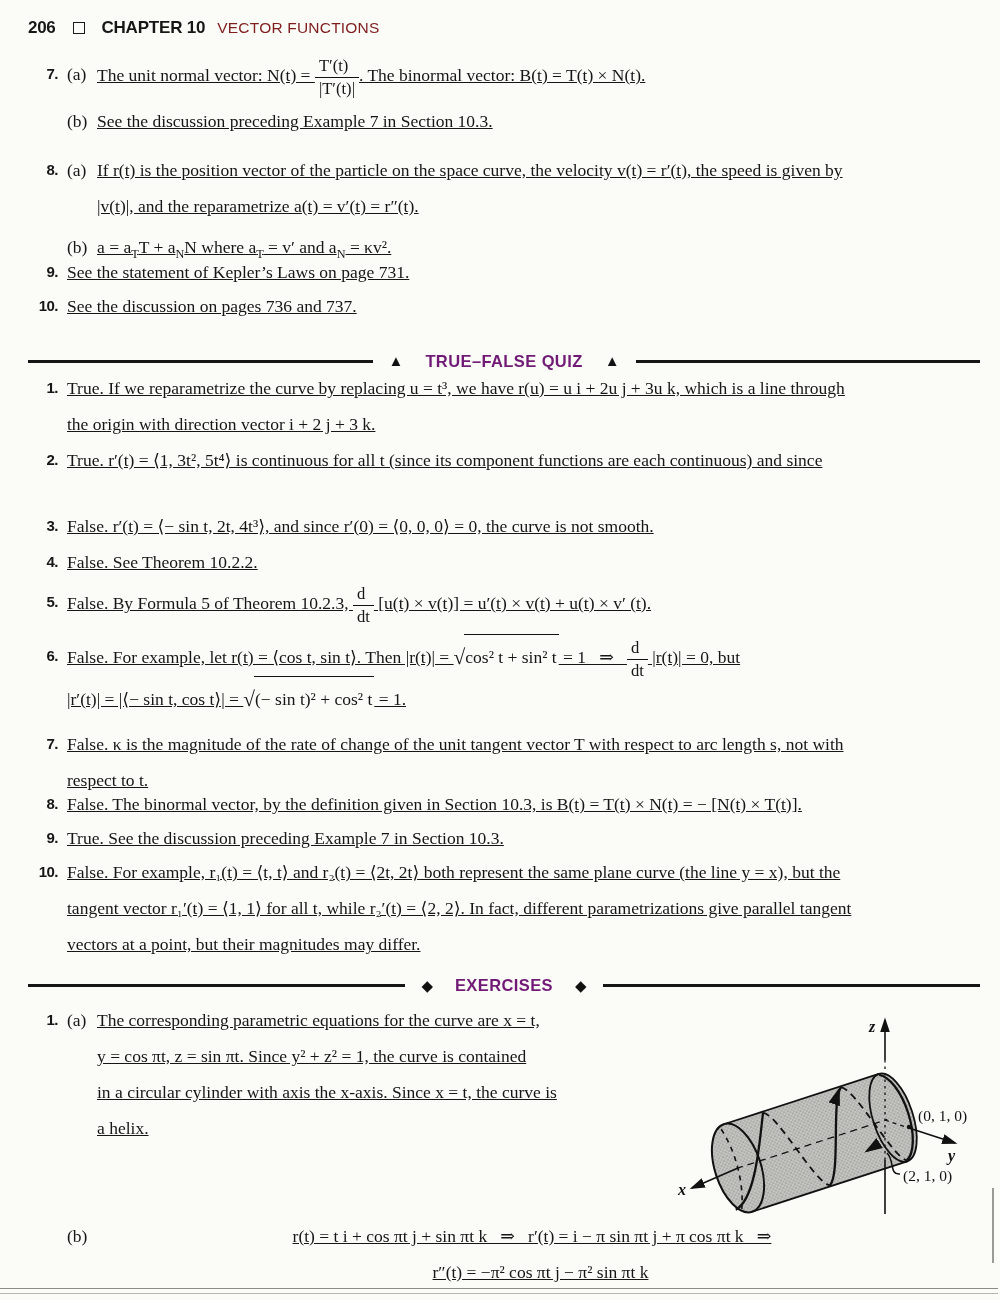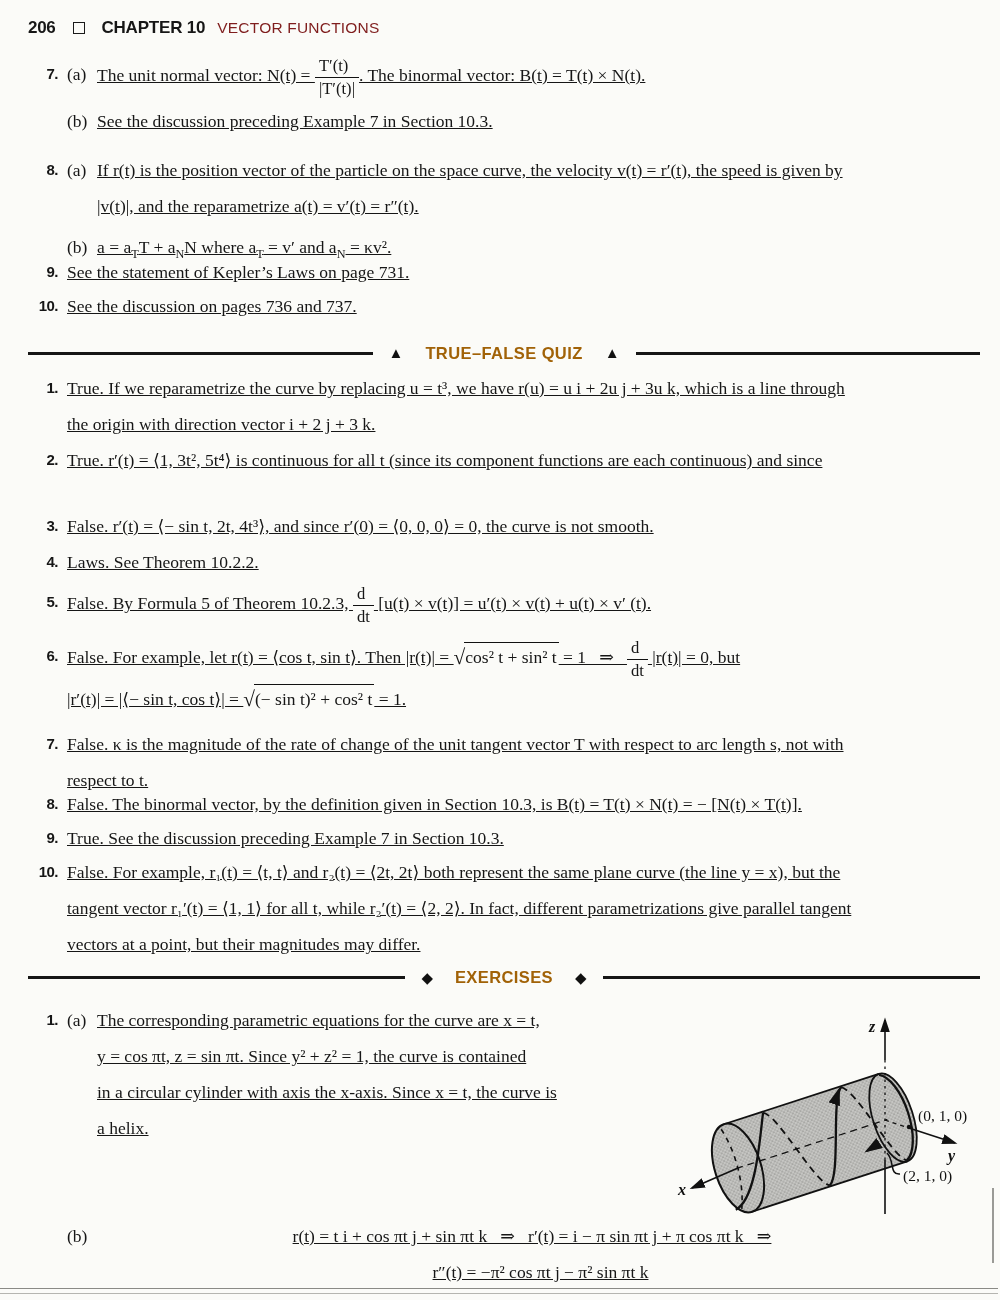--- a/index.html
+++ b/index.html
@@ -25,28 +25,28 @@
   .part{display:flex;align-items:flex-start;margin-bottom:5px;}
   .plabel{flex:none;width:30px;line-height:36px;}
   .ptext{flex:1;min-width:0;}
   .line{line-height:36px;white-space:pre-wrap;text-decoration:underline;}
   
   .frac{display:inline-block;vertical-align:middle;text-align:left;font-size:0.95em;line-height:1.18;}
   .fnum{display:block;padding:0 4px 1px;border-bottom:1.4px solid #111;}
   .fden{display:block;padding:1px 4px 0;}
   .sqrt{display:inline-block;white-space:nowrap;}
   .rsign{font-size:1.22em;margin-right:-1px;position:relative;top:1px;}
-  .rad{border-top:1.45px solid #111;padding:4px 2px 0 1px;}
+  .rad{border-top:1.45px solid #111;padding:12px 2px 0 1px;}
   sub{font-size:70%;line-height:0;}
   
   .rulerow{display:flex;align-items:center;width:952px;}
   .rline{flex:1;height:2.6px;background:#161616;}
   .rmark{font-size:15px;margin:0 16px;color:#111;}
   .rtitle{font-family:"Liberation Sans","DejaVu Sans",sans-serif;font-weight:700;
-          font-size:16.5px;letter-spacing:0.4px;margin:4px 6px;color:#a16207;}
+          font-size:16.5px;letter-spacing:0.4px;margin:12px 6px;color:#701a75;}
   
   .fig{position:absolute;left:652px;top:1000px;width:348px;height:222px;}
   svg text{font-family:"Liberation Serif","DejaVu Serif",serif;}
   .axlbl{font-style:italic;font-weight:700;font-size:16px;fill:#111;}
   .ptlbl{font-size:15.5px;fill:#111;}
   
   .scanline{position:absolute;left:0;top:1288px;width:998px;height:4px;
             border-top:1.3px solid #8a8a86;border-bottom:1px solid #b5b5b0;}
   .scanmark{position:absolute;left:992px;top:1188px;width:1.5px;height:75px;background:#9a9a96;}
 </style>
@@ -134,21 +134,21 @@
 </div>
 <div class="blk item" style="top:508px;width:965px;">
   <span class="num">3.</span>
   <div class="parts">
       <div class="line">False. r′(t) = ⟨− sin t, 2t, 4t³⟩, and since r′(0) = ⟨0, 0, 0⟩ = 0, the curve is not smooth.</div>
     </div>
 </div>
 <div class="blk item" style="top:544px;width:965px;">
   <span class="num">4.</span>
   <div class="parts">
-      <div class="line">Laws. See Theorem 10.2.2.</div>
+      <div class="line">False. See Theorem 10.2.2.</div>
     </div>
 </div>
 <div class="blk item" style="top:584px;width:965px;">
   <span class="num">5.</span>
   <div class="parts">
       <div class="line">False. By Formula 5 of Theorem 10.2.3, <span class="frac"><span class="fnum">d</span><span class="fden">dt</span></span> [u(t) × v(t)] = u′(t) × v(t) + u(t) × v′ (t).</div>
     </div>
 </div>
 <div class="blk item" style="top:638px;width:965px;">
   <span class="num">6.</span>

